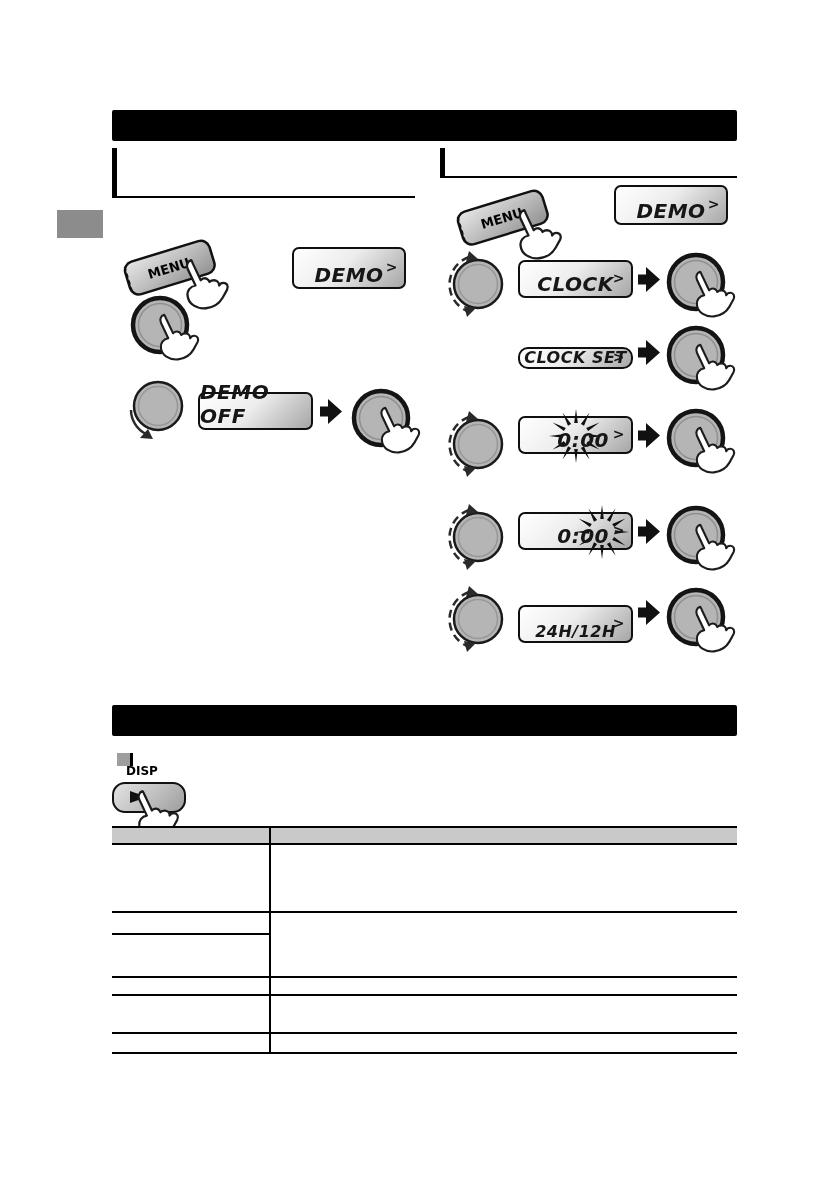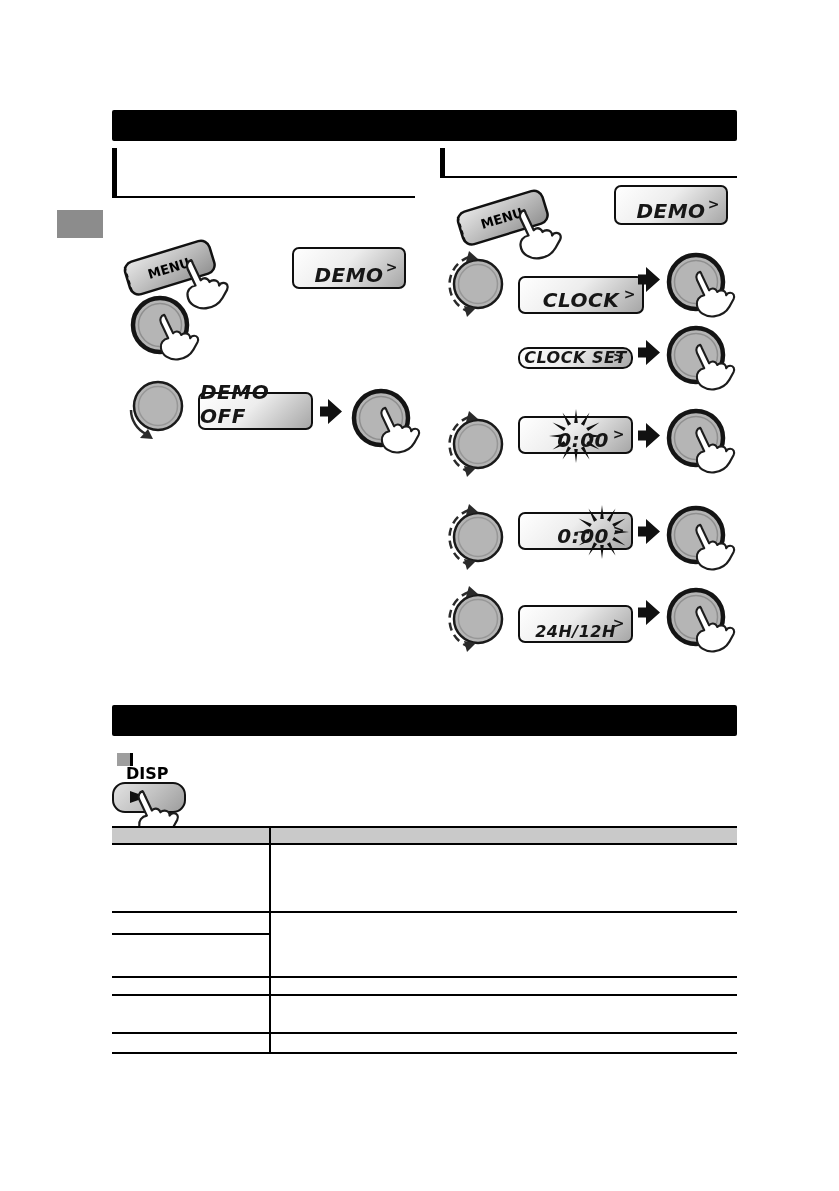--- a/index.html
+++ b/index.html
@@ -29,21 +29,21 @@
             font-size:14px;font-weight:bold;font-style:italic;}
   .lcd-time{justify-content:flex-end;padding-right:22px;}
   .burst{position:absolute;width:60px;height:60px;top:-12px;pointer-events:none;}
   .burst--hour{left:26px;}
   .burst--min{left:52px;}
   .lcd .txt{position:relative;z-index:2;}
 
   
   .bullet{position:absolute;left:117px;top:753px;width:13px;height:13px;background:#9e9e9e;
           border-right:3px solid #000;}
-  .disp-label{position:absolute;left:126px;top:764px;font-weight:bold;font-size:16px;color:#000;}
+  .disp-label{position:absolute;left:126px;top:764px;font-weight:bold;font-size:12px;color:#000;}
   .disp-btn{position:absolute;left:112px;top:782px;width:74px;height:31px;border:2.5px solid #111;
             border-radius:13px;box-sizing:border-box;
             background:linear-gradient(135deg,#e2e2e2 0%,#c2c2c2 50%,#9d9d9d 100%);}
   .disp-tri{position:absolute;left:16px;top:7px;width:0;height:0;
             border-left:17px solid #111;border-top:6px solid transparent;border-bottom:6px solid transparent;}
 
   
   .dtable{position:absolute;left:112px;top:826px;width:625px;height:228px;}
   .dtable *{box-sizing:border-box;}
   .t-head{position:absolute;left:0;top:0;width:625px;height:19px;background:#c9c9c9;
@@ -150,21 +150,21 @@
   </div>
 
   <svg class="abs" style="left:438px;top:250px;" width="74" height="76" viewBox="0 0 74 76">
     <circle cx="40" cy="34" r="24" fill="#b5b5b5" stroke="#1a1a1a" stroke-width="2.5"></circle>
     <circle cx="40" cy="34" r="19.5" fill="#b5b5b5" stroke="#979797" stroke-width="1.5"></circle>
     <path d="M31,7 A29,29 0 0 0 29,61" fill="none" stroke="#2a2a2a" stroke-width="2.5" stroke-dasharray="8,5"></path>
     <polygon points="31,1 40,9 28,12" fill="#2a2a2a"></polygon>
     <polygon points="29,67 38,58 26,56" fill="#2a2a2a"></polygon>
   </svg>
 
-  <div class="lcd" style="left:518px;top:260px;width:126px;height:38px;margin-top:16px;">
+  <div class="lcd" style="left:518px;top:260px;width:115px;height:38px;">
     <span class="txt">CLOCK</span>
     <span class="lcd-chev">&gt;</span>
   </div>
 
   <svg class="abs" style="left:638px;top:266px;" width="23" height="27" viewBox="0 0 23 27">
       <use href="#arr"></use>
     </svg>
 
   <svg class="abs" style="left:663px;top:252px;" width="82" height="88" viewBox="0 0 82 88">
     <circle cx="33" cy="30" r="27" fill="#b5b5b5" stroke="#141414" stroke-width="4.5"></circle>

